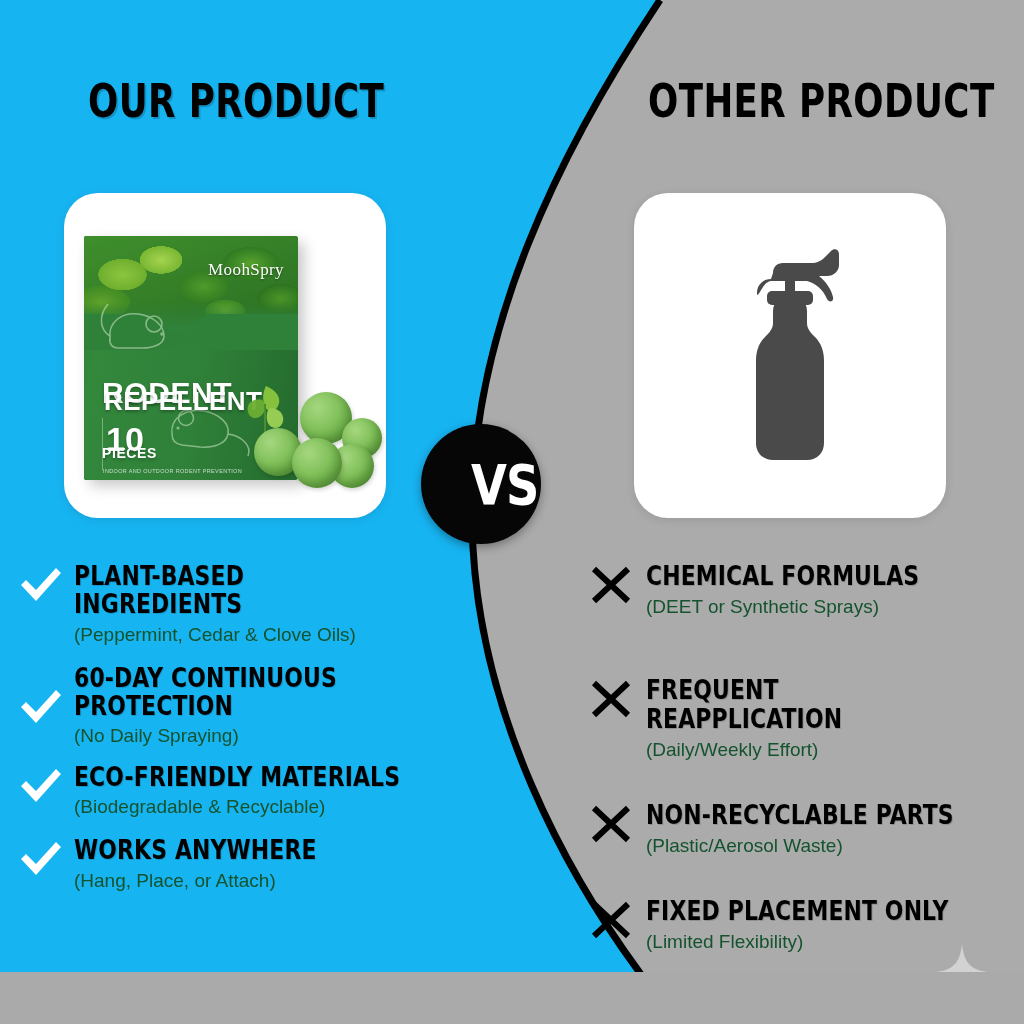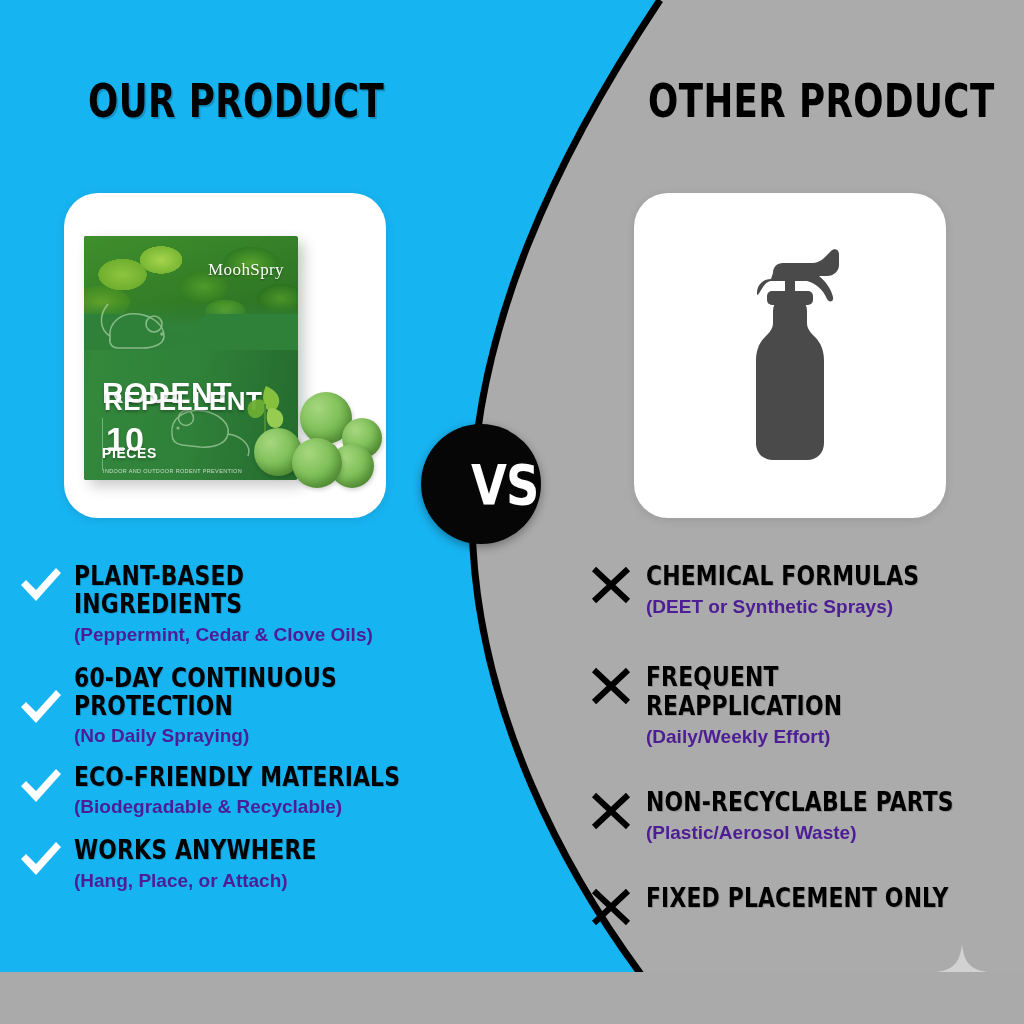--- a/index.html
+++ b/index.html
@@ -131,23 +131,22 @@
   .list-right{left:588px;top:562px;width:430px;}
   .feat{position:relative;margin-bottom:18px;padding-left:56px;}
   .feat-mark{position:absolute;left:0;top:4px;width:46px;height:40px;}
   .feat-title{
     font-family:"DejaVu Sans Condensed","Liberation Sans Narrow","Liberation Sans",sans-serif;
     font-weight:bold;font-size:27px;color:#000;line-height:1.05;letter-spacing:.2px;
     text-transform:uppercase;transform:scaleX(0.9);transform-origin:left center;
     text-shadow:1px 1px 0 rgba(0,0,0,.16);
   }
   .feat-sub{
-    font-size:19px;color:#4c1d95;margin-top:5px;line-height:1.15;
+    font-size:19px;color:#14532d;margin-top:5px;line-height:1.15;
     font-family:"Liberation Sans",sans-serif;
-    font-weight:bold;
   }
   .list-right .feat{padding-left:58px;}
   .list-right .feat-sub{margin-top:6px;}
 
   
   .sparkle{position:absolute;left:936px;top:944px;width:52px;height:56px;}
 </style>
 </head>
 <body>
 
@@ -260,21 +259,21 @@
       <svg class="feat-mark" viewBox="0 0 46 40">
         <path d="M3,19 L8,14 L18,24 L38,2 L43,7 L18,35 Z" fill="#ffffff"></path>
       </svg>
       <div class="feat-title">WORKS ANYWHERE</div>
       <div class="feat-sub">(Hang, Place, or Attach)</div>
     </div>
   </div>
 
   <div class="list list-right">
 
-    <div class="feat" style="margin-bottom:45px;">
+    <div class="feat" style="margin-bottom:58px;">
       <svg class="feat-mark" viewBox="0 0 46 40">
         <path d="M6,3 L40,35 M40,3 L6,35" stroke="#000000" stroke-width="6" fill="none"></path>
       </svg>
       <div class="feat-title">CHEMICAL FORMULAS</div>
       <div class="feat-sub">(DEET or Synthetic Sprays)</div>
     </div>
 
     <div class="feat" style="margin-bottom:40px;">
       <svg class="feat-mark" viewBox="0 0 46 40">
         <path d="M6,3 L40,35 M40,3 L6,35" stroke="#000000" stroke-width="6" fill="none"></path>
@@ -289,20 +288,21 @@
       </svg>
       <div class="feat-title">NON-RECYCLABLE PARTS</div>
       <div class="feat-sub">(Plastic/Aerosol Waste)</div>
     </div>
 
     <div class="feat">
       <svg class="feat-mark" viewBox="0 0 46 40">
         <path d="M6,3 L40,35 M40,3 L6,35" stroke="#000000" stroke-width="6" fill="none"></path>
       </svg>
       <div class="feat-title">FIXED PLACEMENT ONLY</div>
+      <div class="feat-sub">(Limited Flexibility)</div>
     </div>
   </div>
 
   <svg class="sparkle" viewBox="0 0 52 56">
     <path d="M26,0 C28,18 34,26 52,28 C34,30 28,38 26,56 C24,38 18,30 0,28 C18,26 24,18 26,0 Z" fill="#d2d2d2"></path>
   </svg>
 
 </div>
 
 </body></html>

